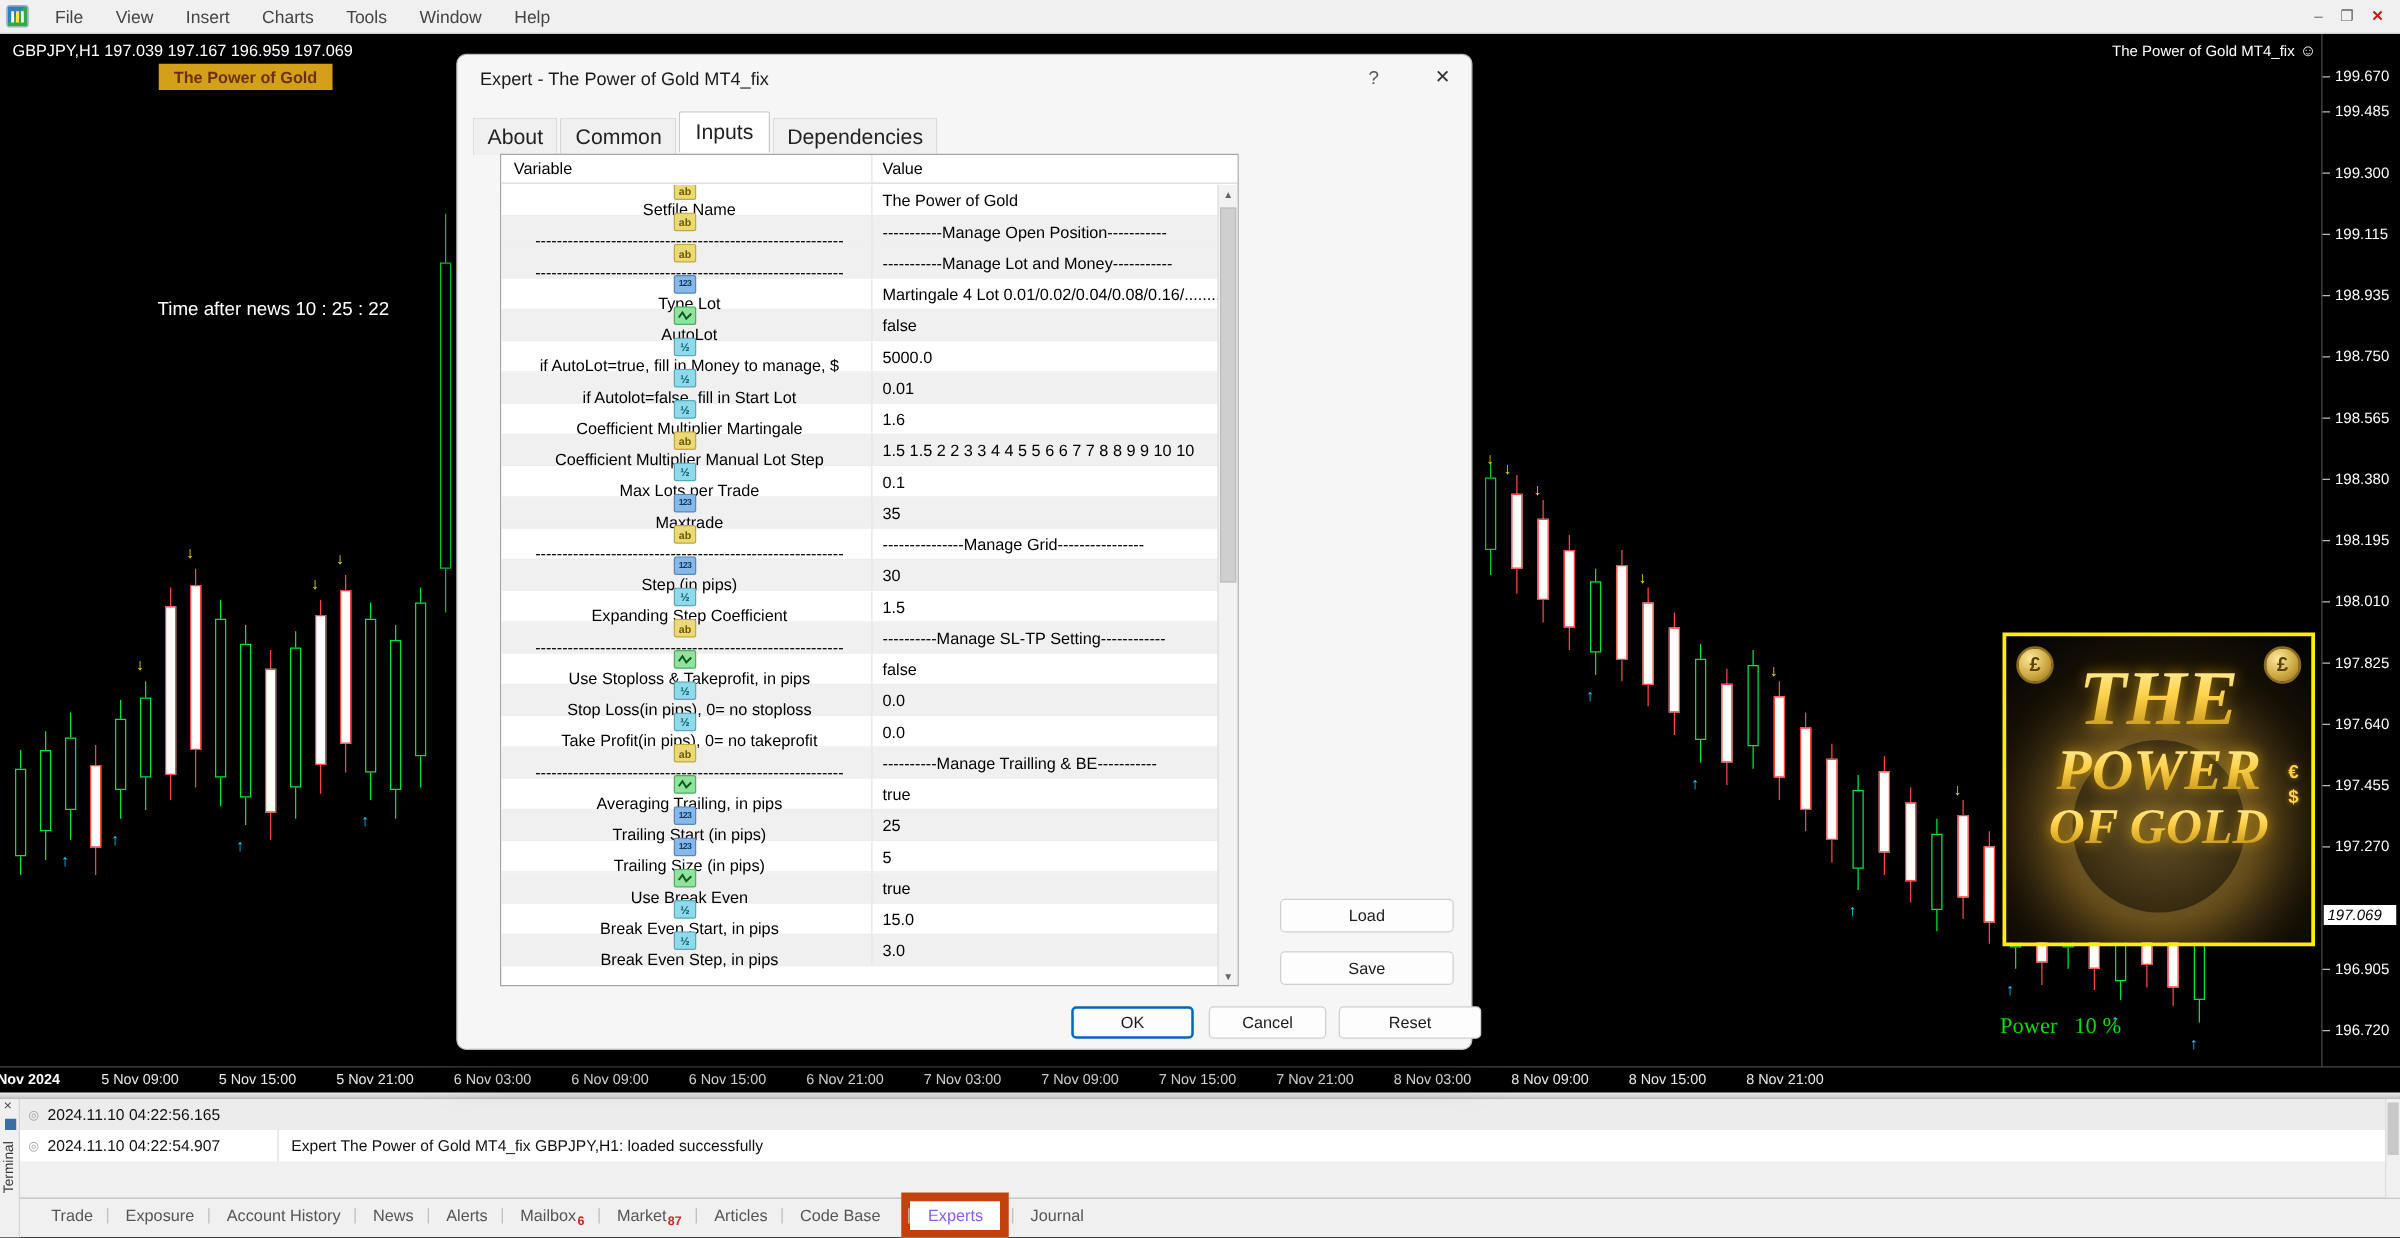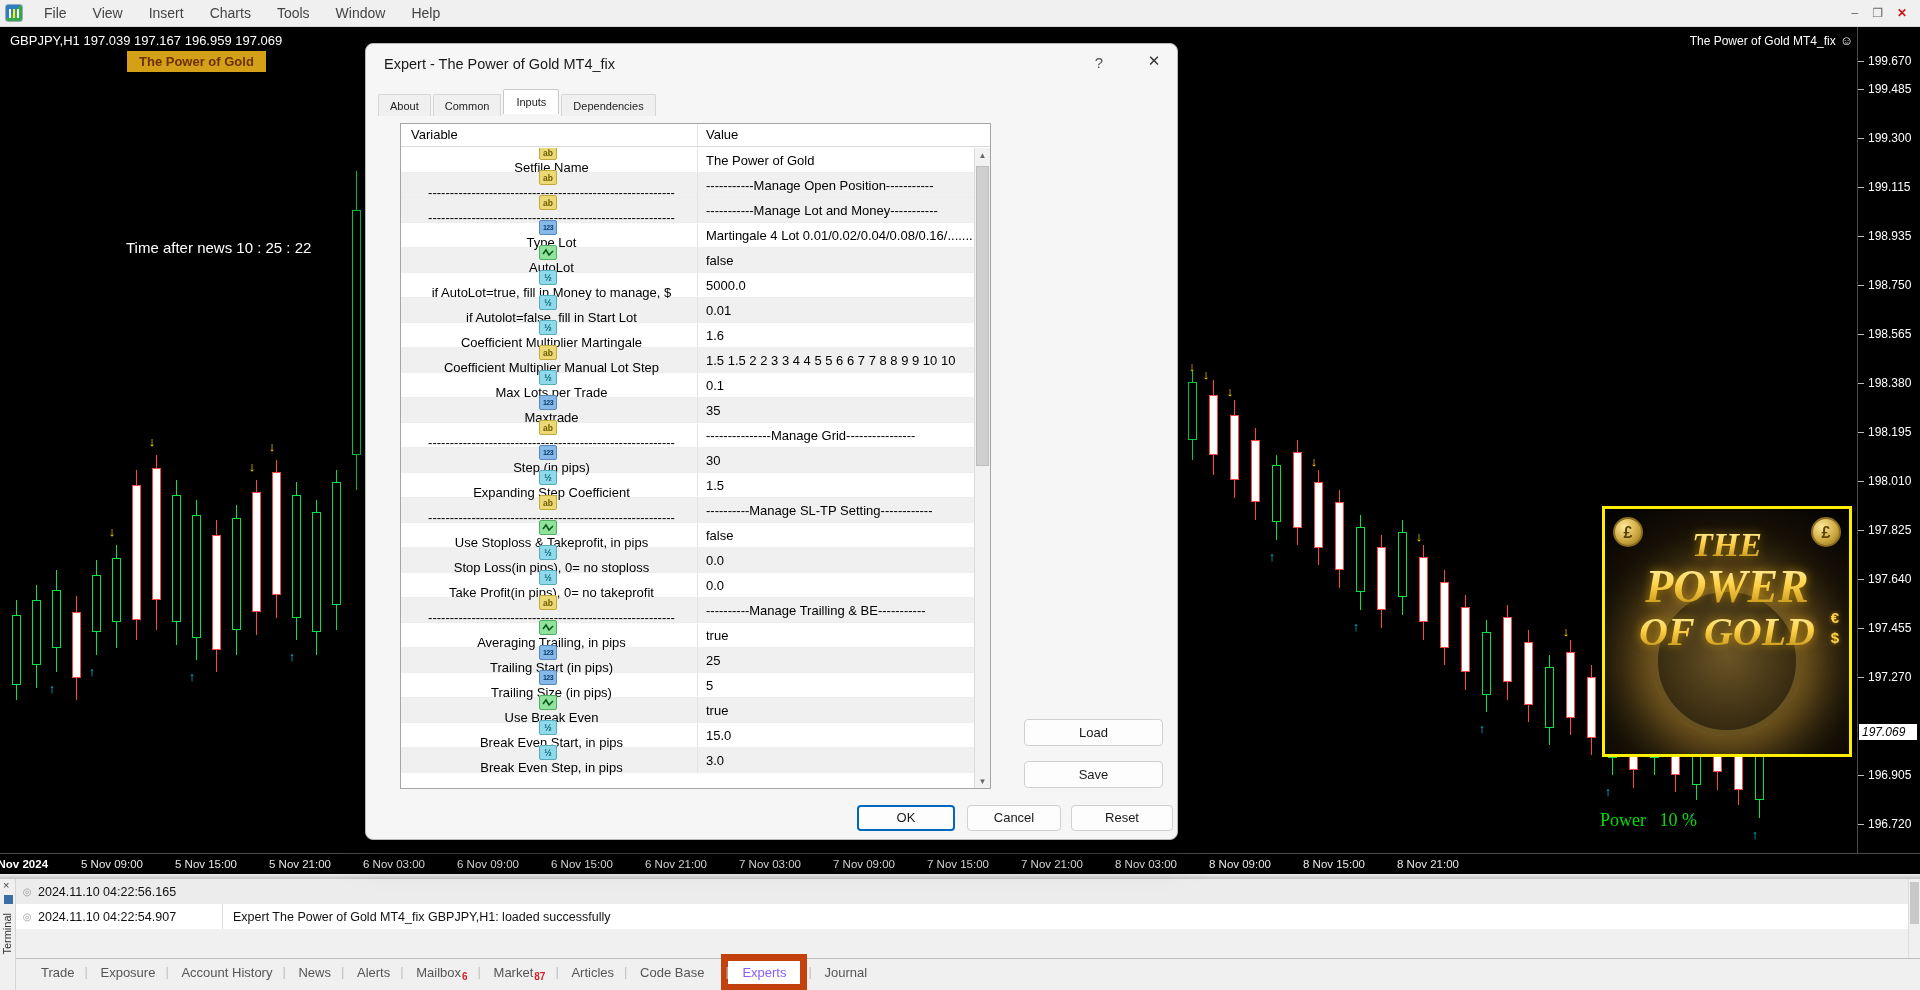--- a/index.html
+++ b/index.html
@@ -43,42 +43,42 @@
 
   
   #gold-logo { position:absolute; left:1602px; top:479px; width:250px; height:251px; border:3px solid #ffee00;
                background:radial-gradient(circle at 50% 60%, #6b5526 0%, #3a2d12 35%, #151006 70%, #000 100%);
                z-index:5; overflow:hidden; }
   #gold-logo .glow { position:absolute; left:50%; top:62%; width:150px; height:150px; transform:translate(-50%,-50%);
                border-radius:50%; box-shadow:0 0 45px 18px rgba(255,190,60,.35); border:6px solid rgba(255,200,80,.25); }
   .logo-text { position:relative; text-align:center; font-family:"Liberation Serif", serif; font-style:italic; font-weight:bold;
                background:linear-gradient(#fff3b0, #ffd24a 45%, #b8860b); -webkit-background-clip:text; background-clip:text;
                color:transparent; filter:drop-shadow(0 0 5px rgba(255,190,0,.55)); line-height:1.05; }
-  .logo-l1 { font-size:34px; margin-top:18px; }
+  .logo-l1 { font-size:62px; margin-top:18px; }
   .logo-l2 { font-size:46px; }
   .logo-l3 { font-size:40px; }
   .coin { position:absolute; width:30px; height:30px; border-radius:50%; border:2px solid #8a6d1f;
           background:radial-gradient(circle at 35% 30%, #ffe89a, #caa53d 60%, #8a6d1f);
           color:#5a4400; font-size:16px; font-weight:bold; text-align:center; line-height:27px; }
   .coin-left  { left:8px; top:8px; }
   .coin-right { right:8px; top:8px; }
   .cur-sym { position:absolute; right:10px; color:#ffd24a; font-size:15px; font-weight:bold; text-shadow:0 0 4px #a70; }
   .cur-euro { top:100px; } .cur-dollar { top:120px; }
 
   #power-line { position:absolute; left:1600px; top:783px; color:#00dd00; font-size:18px;
                 font-family:"Liberation Serif", serif; white-space:pre; z-index:5; }
 
   
   #dialog { position:absolute; left:365px; top:43px; width:813px; height:797px; background:#f6f6f6;
             border:1px solid #b9b9b9; border-radius:8px; box-shadow:0 10px 34px rgba(0,0,0,.55); z-index:20; font-size:13px; }
   #dlg-title { position:absolute; left:18px; top:12px; font-size:14.5px; color:#1a1a1a; }
   #dlg-help  { position:absolute; left:722px; top:10px; width:22px; text-align:center; font-size:15px; color:#555; }
   #dlg-close { position:absolute; left:775px; top:8px; width:26px; text-align:center; font-size:15px; color:#333; }
   #dlg-tabs { position:absolute; left:12px; top:45px; display:flex; align-items:flex-end; }
-  .dlg-tab { font-size:11px; color:#222; background:#f0f0f0; border:1px solid #d6d6d6; border-bottom:none;
+  .dlg-tab { font-size:17px; color:#222; background:#f0f0f0; border:1px solid #d6d6d6; border-bottom:none;
              padding:5px 11px 4px; margin-right:2px; border-radius:2px 2px 0 0; position:relative; top:2px; }
   .dlg-tab.active { background:#fff; padding:6px 12px 6px; top:0; border-color:#c9c9c9; }
 
   #dlg-table { position:absolute; left:34px; top:79px; width:591px; height:666px; background:#fff;
                border:1px solid #a5a5a5; overflow:hidden; }
   #tbl-head { height:23px; border-bottom:1px solid #d9d9d9; display:flex; font-size:13px; color:#000; background:#fff; }
   #tbl-head .c1 { width:296px; padding:3px 0 0 10px; }
   #tbl-head .c2 { flex:1; padding:3px 0 0 8px; border-left:1px solid #e3e3e3; }
   #tbl-rows { position:absolute; left:0; top:24px; width:574px; height:641px; overflow:hidden; }
   .trow { display:flex; height:25px; align-items:center; border-bottom:1px solid #ededed; background:#fff; }
@@ -96,21 +96,21 @@
   #tbl-scroll .up, #tbl-scroll .dn { position:absolute; left:0; width:15px; height:15px; font-size:8px; color:#666; text-align:center; line-height:15px; }
   #tbl-scroll .up { top:0; } #tbl-scroll .dn { bottom:0; }
   #tbl-scroll .thumb { position:absolute; left:1px; top:18px; width:13px; height:300px; background:#cfcfcf; border:1px solid #bdbdbd; }
 
   .dlg-btn { position:absolute; background:#fdfdfd; border:1px solid #d0d0d0; border-radius:4px;
              font-size:13px; color:#1a1a1a; text-align:center; }
   #btn-load  { left:658px; top:675px; width:139px; height:27px; line-height:25px; }
   #btn-save  { left:658px; top:717px; width:139px; height:27px; line-height:25px; }
   #btn-ok    { left:491px; top:761px; width:98px;  height:26px; line-height:22px; border:2px solid #0067c0; }
   #btn-cancel{ left:601px; top:761px; width:94px;  height:26px; line-height:24px; }
-  #btn-reset { left:705px; top:761px; width:102px;  height:26px; line-height:24px; }
+  #btn-reset { left:705px; top:761px; width:114px;  height:26px; line-height:24px; }
 
   
   #splitter { position:absolute; left:0; top:874px; width:1920px; height:5px;
               background:linear-gradient(#ececec,#c2c2c2); z-index:6; }
 
   
   #terminal { position:absolute; left:0; top:879px; width:1920px; height:111px; background:#f0f0f0; z-index:6; font-size:12.5px; }
   #term-strip { position:absolute; left:0; top:0; width:16px; height:111px; background:#f0f0f0; border-right:1px solid #d5d5d5; }
   #term-close { position:absolute; left:3px; top:0px; font-size:11px; color:#444; }
   #term-chip  { position:absolute; left:4px; top:16px; width:9px; height:9px; background:#3b6ea5; }

